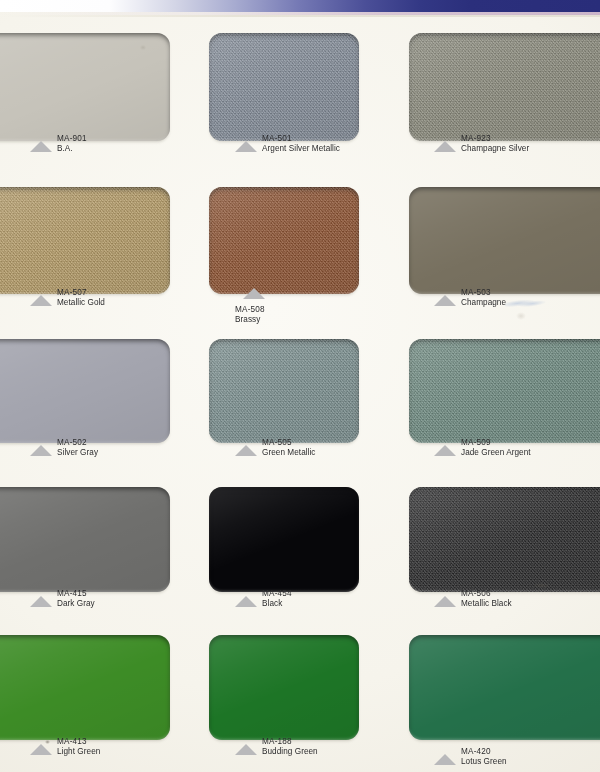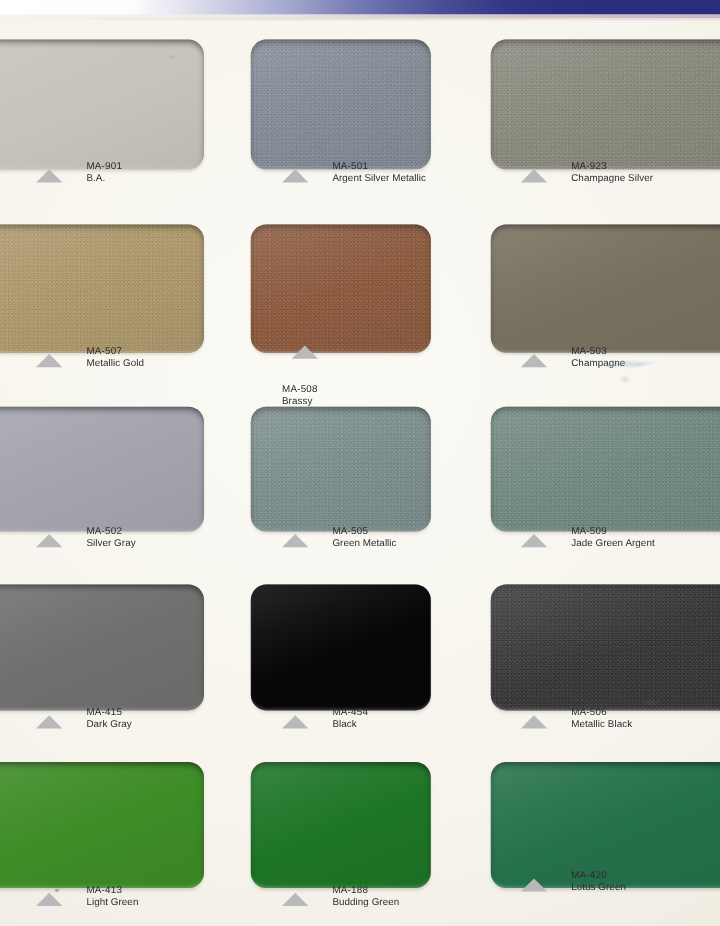--- a/index.html
+++ b/index.html
@@ -111,21 +111,21 @@
         rgba(255,255,255,0.05) 28%,
         rgba(255,255,255,0.0) 52%,
         rgba(0,0,0,0.05) 100%);
   }
 
   
   .swatch-label {
     position: absolute;
     display: flex;
     align-items: flex-end;
-    gap: 20px;
+    gap: 5px;
     white-space: nowrap;
   }
   .tri-icon {
     display: block;
     width: 0;
     height: 0;
     border-left: 11px solid transparent;
     border-right: 11px solid transparent;
     border-bottom: 11px solid #b9b9bb;
     margin-bottom: 1px;
@@ -367,21 +367,21 @@
             <span class="label-code">MA-188</span>
             <span class="label-name">Budding Green</span>
           </div>
         </div>
       </div>
       <div class="swatch-cell" style="left: 0px; top: 0px;">
         <div class="swatch-chip" title="MA-420 Lotus Green" style="left: 409px; top: 618px; width: 214px; height: 105px; background: rgb(36, 112, 74);">
           <div class="chip-flake"></div>
           <div class="chip-sheen"></div>
         </div>
-        <div class="swatch-label" style="left: 434px; top: 708px; align-items: flex-end;">
+        <div class="swatch-label" style="left: 434px; top: 730px; align-items: flex-end;">
           <span class="tri-icon" style="border-bottom-color: rgb(185, 185, 187);"></span>
           <div class="label-text">
             <span class="label-code">MA-420</span>
             <span class="label-name">Lotus Green</span>
           </div>
         </div>
       </div>
     </div>
 
   <div class="artifact" id="scribble-503"></div>

